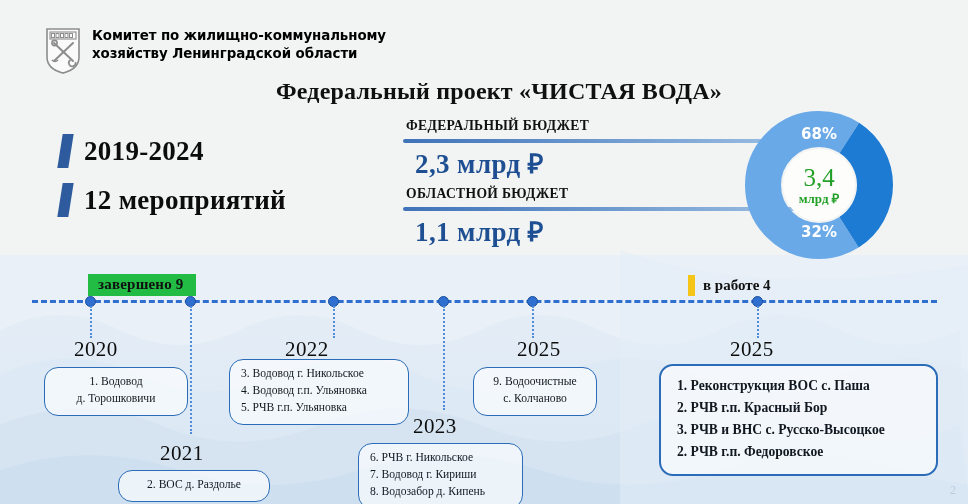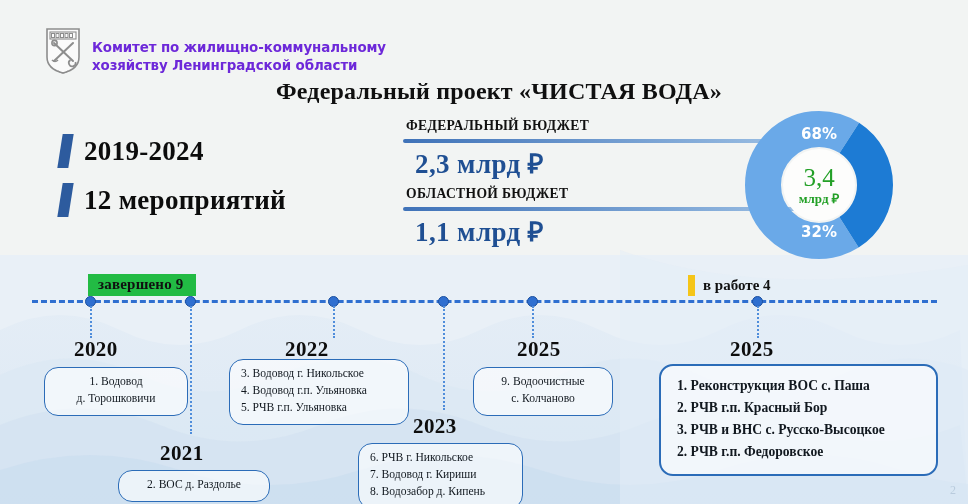--- a/index.html
+++ b/index.html
@@ -16,22 +16,22 @@
   }
 
   
   .waves { position: absolute; left: 0; top: 0; width: 968px; height: 504px; pointer-events: none; }
 
   
   .hdr { position: absolute; left: 44px; top: 27px; display: flex; align-items: flex-start; gap: 10px; }
   .crest { width: 38px; height: 48px; flex: none; }
   .hdr-text {
     font-family: "DejaVu Sans", sans-serif;
-    font-size: 13.4px; font-weight: 700; color: #6d28d9;
-    line-height: 1.33; letter-spacing: -0.1px; margin-top: 12px;
+    font-size: 13.4px; font-weight: 700; color: #000000;
+    line-height: 1.33; letter-spacing: -0.1px;
   }
 
   
   .title {
     position: absolute; left: 0; top: 78px; width: 968px;
     text-align: center; padding-left: 30px;
     font-size: 24px; font-weight: 700; color: #101010;
     letter-spacing: 0.2px;
   }
 
@@ -104,21 +104,21 @@
     background: #22bb44; color: #101010;
     font-size: 15px; font-weight: 700;
     padding: 2px 12px 3px 10px; letter-spacing: 0.2px;
   }
   .badge-prog { position: absolute; left: 688px; top: 275px; display: flex; align-items: center; gap: 8px; }
   .badge-prog .bar { width: 7px; height: 21px; background: #f5c518; }
   .badge-prog .txt { font-size: 15px; font-weight: 700; color: #101010; }
 
   
   .year {
-    position: absolute; font-size: 21px; font-weight: 700; color: #0d0d0d;
+    position: absolute; font-size: 21px; font-weight: 400; color: #0d0d0d;
     letter-spacing: 0.4px;
   }
 
   
   .card {
     position: absolute;
     border: 1.6px solid #2b6cb8;
     border-radius: 14px;
     background: rgba(255,255,255,0.62);
     padding: 6px 11px 7px 11px;
@@ -256,21 +256,21 @@
     <div class="li">4. Водовод г.п. Ульяновка</div>
     <div class="li">5. РЧВ г.п. Ульяновка</div>
   </div>
 
   <div class="card" style="left:358px; top:443px; width:165px">
     <div class="li">6. РЧВ г. Никольское</div>
     <div class="li">7. Водовод г. Кириши</div>
     <div class="li">8. Водозабор д. Кипень</div>
   </div>
 
-  <div class="card centered" style="left:473px; top:367px; width:140px">
+  <div class="card centered" style="left:473px; top:367px; width:124px">
     <div class="li">9. Водоочистные</div>
     <div class="li">с. Колчаново</div>
   </div>
 
   <div class="card big" style="left:659px; top:364px; width:279px">
     <div class="li">1. Реконструкция ВОС с. Паша</div>
     <div class="li">2. РЧВ г.п. Красный Бор</div>
     <div class="li">3. РЧВ и ВНС с. Русско-Высоцкое</div>
     <div class="li">2. РЧВ г.п. Федоровское</div>
   </div>

